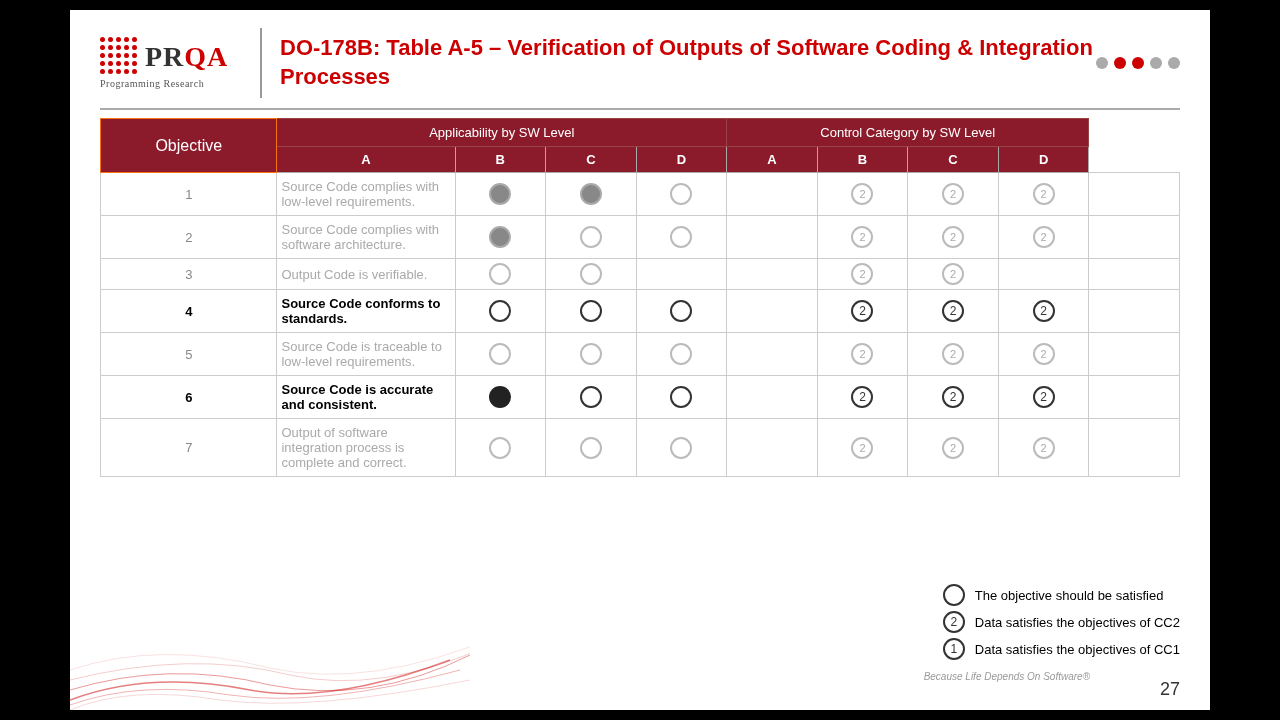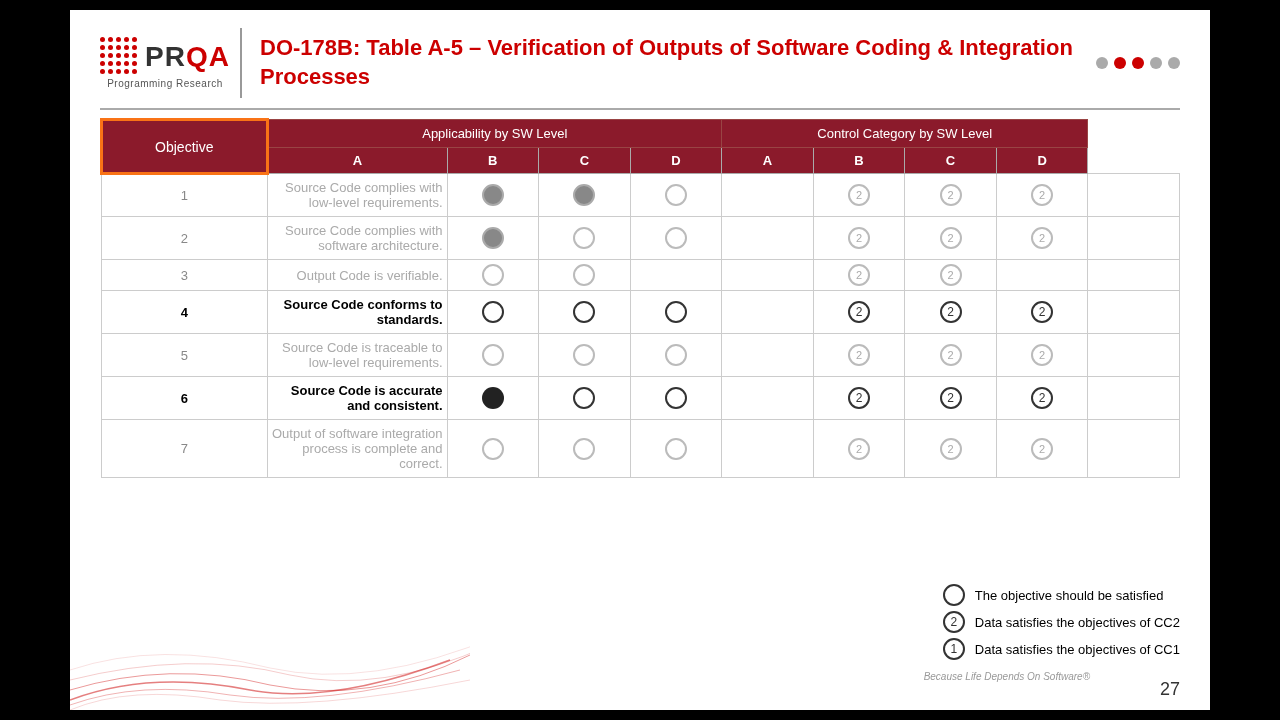--- a/index.html
+++ b/index.html
@@ -23,23 +23,24 @@
     .header {
       display: flex;
       align-items: center;
       border-bottom: 2px solid #aaa;
       padding-bottom: 10px;
       margin-bottom: 8px;
     }
     .logo-area {
       display: flex;
       flex-direction: column;
-      align-items: center;
-      margin-right: 10px;
+      align-items: flex-start;
+      margin-right: 30px;
       min-width: 130px;
+      font-family: Liberation Serif, serif;
     }
     .logo-prqa {
       display: flex;
       align-items: center;
     }
     .logo-pr {
       font-size: 28px;
       font-weight: bold;
       color: #333;
       letter-spacing: 1px;
@@ -146,21 +147,21 @@
       vertical-align: middle;
     }
     .td-num {
       color: #888;
       font-size: 13px;
       text-align: center;
       width: 30px;
     }
     .td-num.bold { color: #000; font-weight: bold; }
     .td-objective {
-      text-align: right;
+      text-align: left;
       padding: 6px 4px;
       color: #aaa;
       font-size: 13px;
     }
     .td-objective.bold {
       color: #000;
       font-weight: bold;
     }
     
     .circle-empty {
@@ -309,21 +310,21 @@
       <div class="nav-dot active"></div>
       <div class="nav-dot"></div>
       <div class="nav-dot"></div>
     </div>
   </div>
 
   <div class="table-wrap">
     <table>
       <thead>
         <tr>
-          <td class="th-objective" rowspan="2" style="background:#8b1a2b;color:#fff;font-size:14px;border:3px solid #f97316;margin-left:46px;">Objective</td>
+          <td class="th-objective" rowspan="2" style="background:#8b1a2b;color:#fff;font-size:16px;border:1px solid #f97316;margin-left:46px;">Objective</td>
           <td class="th-group" colspan="4" style="background:#8b1a2b;color:#fff;border:1px solid #944;font-size:13px;">Applicability by SW Level</td>
           <td class="th-group" colspan="4" style="background:#8b1a2b;color:#fff;border:1px solid #944;font-size:13px;">Control Category by SW Level</td>
         </tr>
         <tr>
           <td class="th-level">A</td>
           <td class="th-level">B</td>
           <td class="th-level">C</td>
           <td class="th-level">D</td>
           <td class="th-level">A</td>
           <td class="th-level">B</td>

